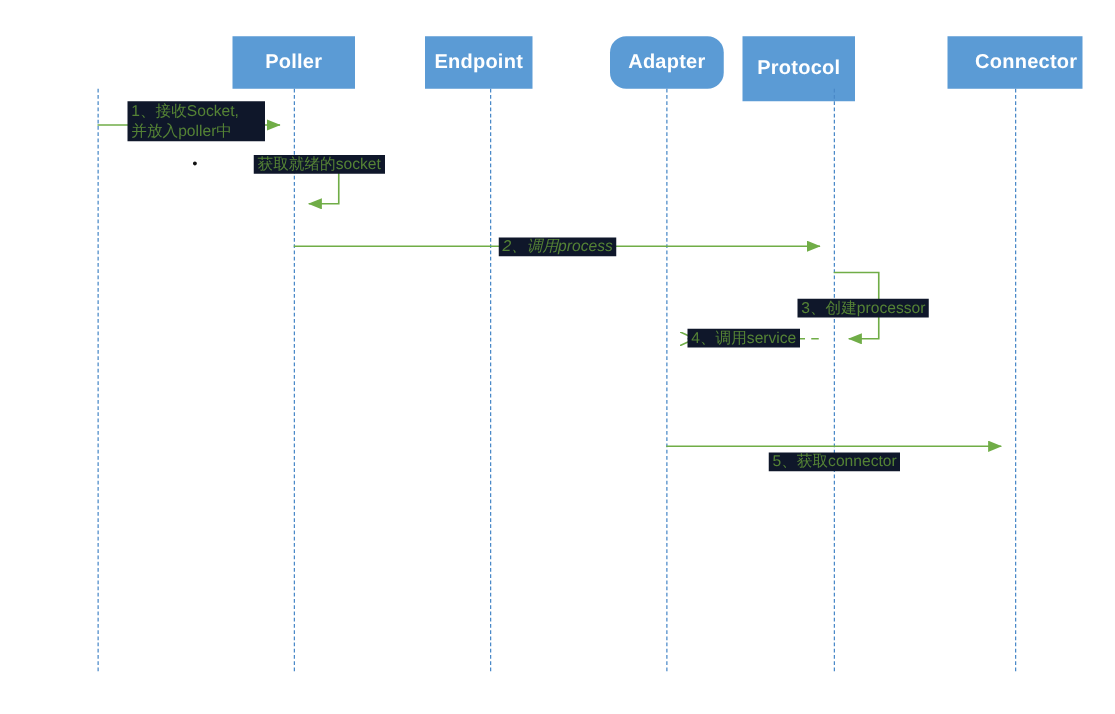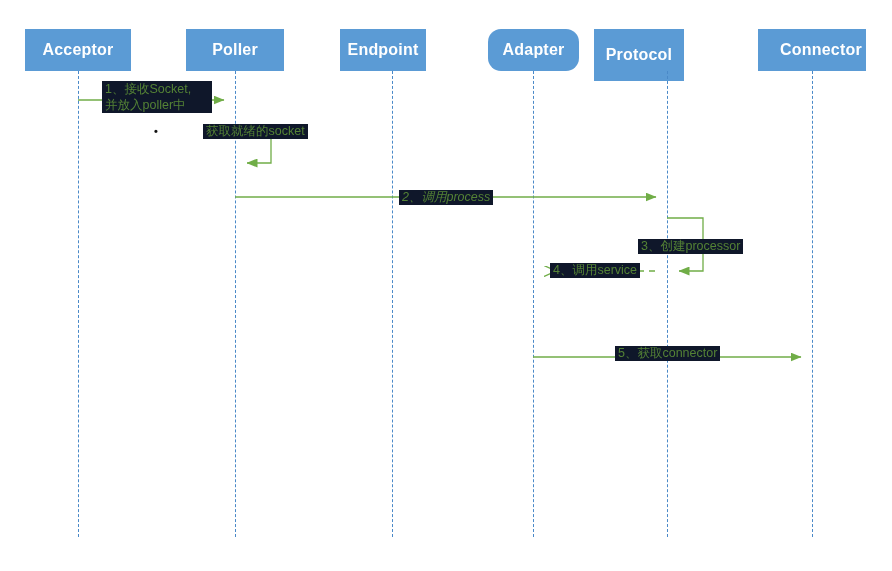--- a/index.html
+++ b/index.html
@@ -64,23 +64,20 @@
     width: 892px;
     height: 571px;
     pointer-events: none;
   }
 </style>
 </head>
 <body>
 
 <div id="diagram">
 
-  <div class="actor-box" style="left:25px; top:29px; width:106px; height:42px;">
-    <span>Acceptor</span>
-  </div>
   <div class="actor-box" style="left:186px; top:29px; width:98px; height:42px;">
     <span>Poller</span>
   </div>
   <div class="actor-box" style="left:340px; top:29px; width:86px; height:42px;">
     <span>Endpoint</span>
   </div>
   <div class="actor-box" style="left:488px; top:29px; width:91px; height:42px;border-radius:13px;">
     <span>Adapter</span>
   </div>
   <div class="actor-box" style="left:594px; top:29px; width:90px; height:52px;">
@@ -149,21 +146,21 @@
   </div>
 
   <div class="msg-label" style="left:638px; top:239px;">
     <span>3、创建processor</span>
   </div>
 
   <div class="msg-label" style="left:550px; top:263px;">
     <span>4、调用service</span>
   </div>
 
-  <div class="msg-label" style="left:615px; top:346px;">
+  <div class="msg-label" style="left:615px; top:362px;">
     <span>5、获取connector</span>
   </div>
 
   <div class="cursor-dot" style="left:154px; top:126px;">
     <span>•</span>
   </div>
 
 </div>
 
 </body></html>

